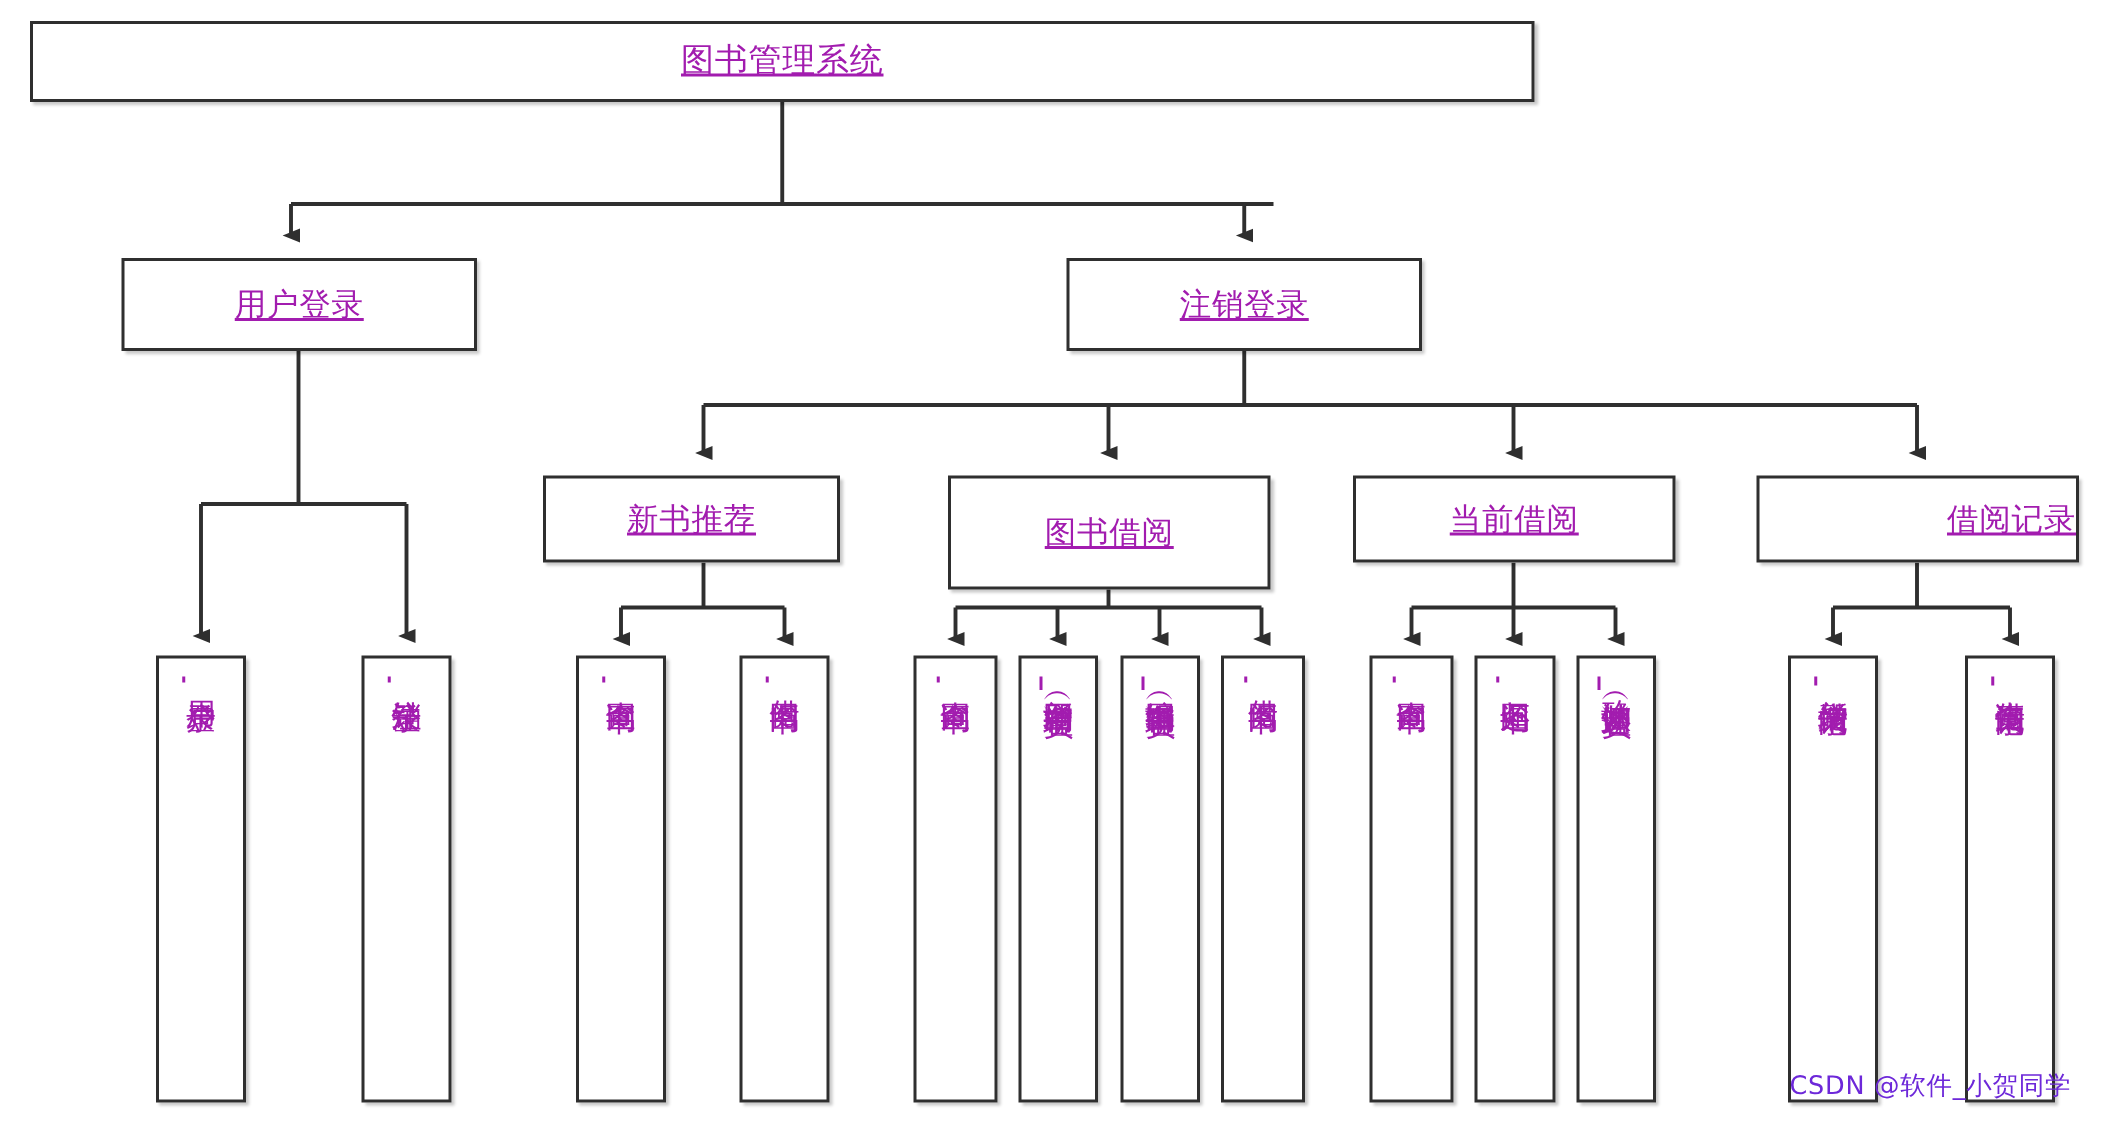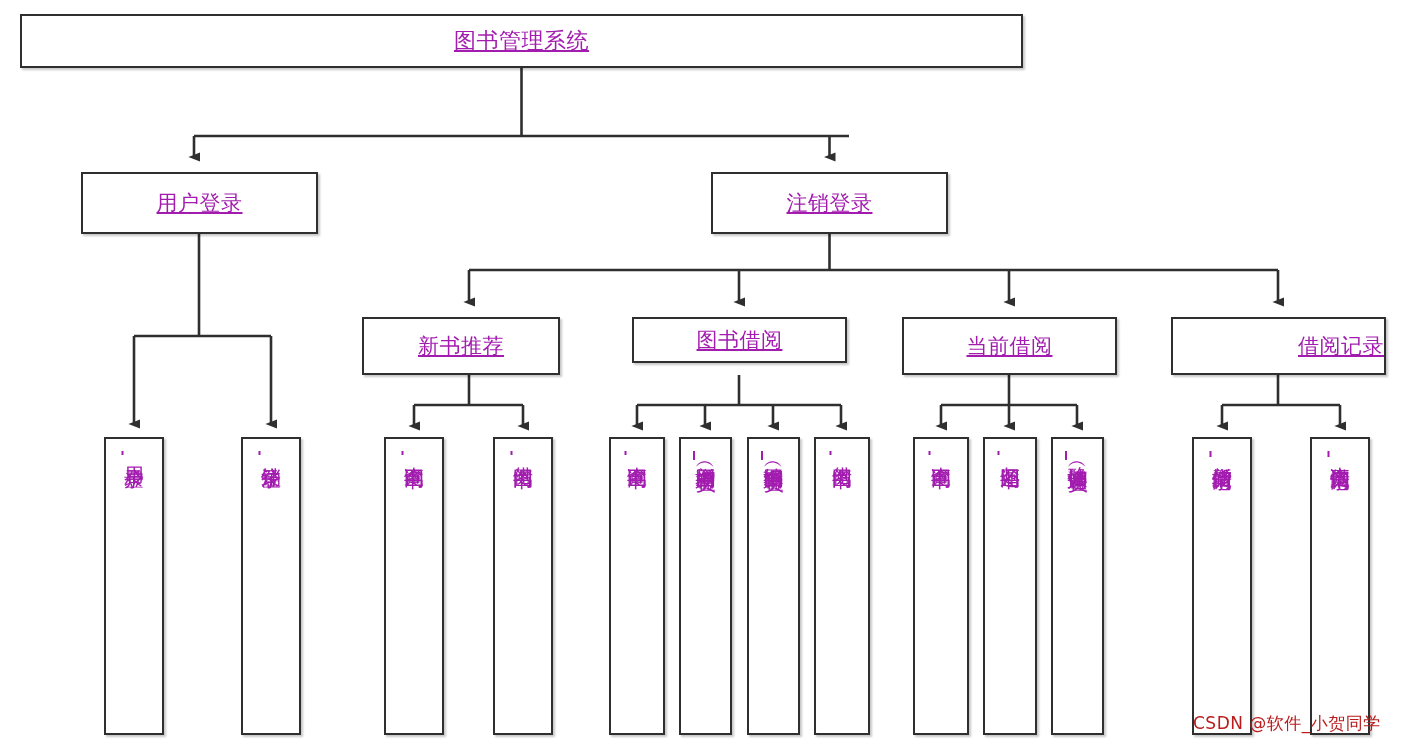--- a/index.html
+++ b/index.html
@@ -57,21 +57,21 @@
   .node.vertical .label {
     writing-mode: vertical-rl;
     text-orientation: upright;
     font-size: 20px;
     letter-spacing: 1px;
     line-height: 1.05;
   }
   .node.root .label { font-size: 22px; }
   .watermark {
     position: absolute;
-    color: #b91c1c;
+    color: #6d28d9;
     font-size: 17px;
     letter-spacing: 0.5px;
     white-space: nowrap;
     z-index: 3;
     font-family: "DejaVu Sans", "Liberation Sans", sans-serif;
   }
 </style>
 </head>
 <body>
 
@@ -137,21 +137,21 @@
   </div>
 
   <div class="node horizontal" style="left:711px; top:172px; width:237px; height:62px;">
     <span class="label">注销登录</span>
   </div>
 
   <div class="node horizontal" style="left:362px; top:317px; width:198px; height:58px;">
     <span class="label">新书推荐</span>
   </div>
 
-  <div class="node horizontal" style="left:632px; top:317px; width:215px; height:46px;">
+  <div class="node horizontal" style="left:632px; top:317px; width:215px; height:76px;">
     <span class="label">图书借阅</span>
   </div>
 
   <div class="node horizontal" style="left:902px; top:317px; width:215px; height:58px;">
     <span class="label">当前借阅</span>
   </div>
 
   <div class="node horizontal" style="left:1171px; top:317px; width:215px; height:58px;justify-content:flex-end;">
     <span class="label">借阅记录</span>
   </div>

